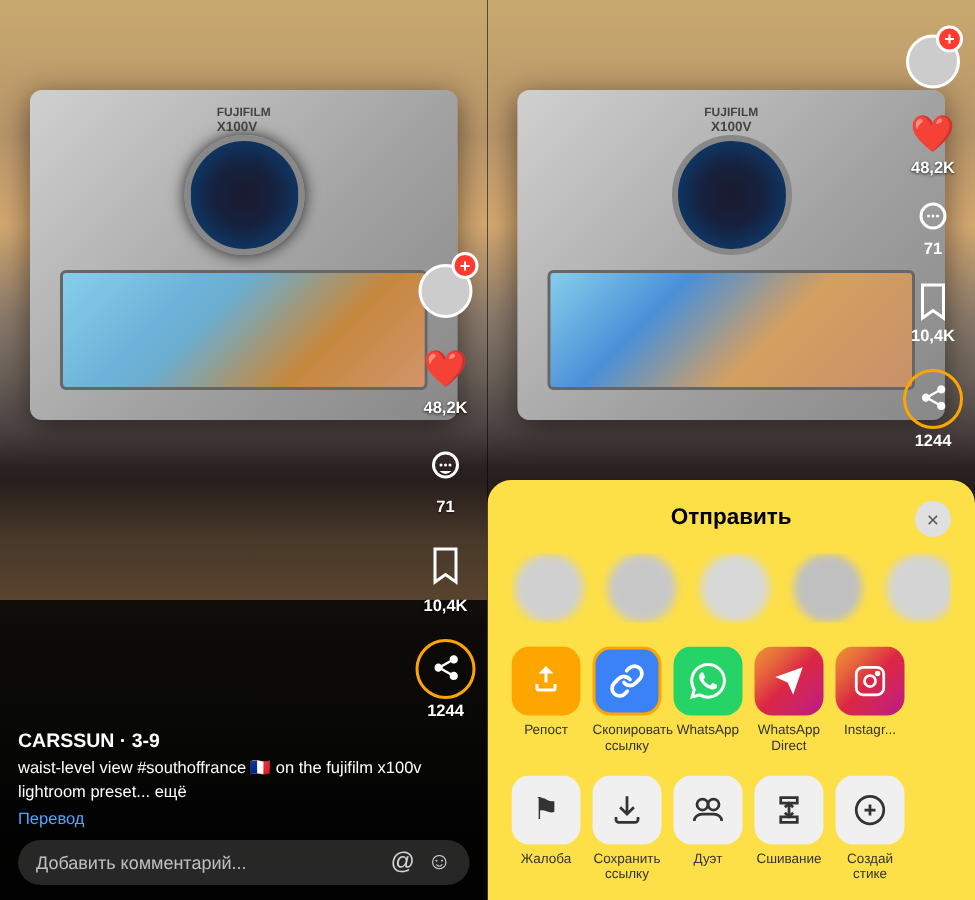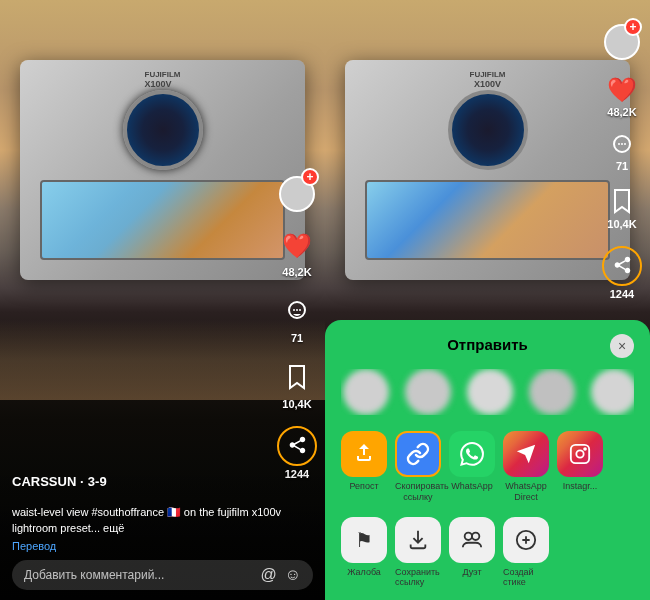--- a/index.html
+++ b/index.html
@@ -126,21 +126,21 @@
       left: 0;
       right: 0;
       padding: 10px 12px;
       background: linear-gradient(transparent, rgba(0,0,0,0.7));
     }
 
     .username {
       color: white;
       font-size: 13px;
       font-weight: 700;
-      margin-bottom: 16px;
+      margin-bottom: 4px;
     }
 
     .caption {
       color: white;
       font-size: 11px;
       line-height: 1.4;
       margin-bottom: 4px;
     }
 
     .translate {
@@ -181,21 +181,21 @@
       height: 600px;
       position: relative;
       overflow: hidden;
     }
 
     .share-sheet {
       position: absolute;
       bottom: 0;
       left: 0;
       right: 0;
-      background: #22c55e;
+      background: #fde047;
       border-radius: 16px 16px 0 0;
       padding: 16px;
       height: 280px;
     }
 
     .share-header {
       display: flex;
       align-items: center;
       justify-content: center;
       position: relative;
@@ -300,21 +300,21 @@
       display: flex;
       align-items: center;
       justify-content: center;
       font-size: 20px;
       color: #333;
     }
 
     .action-label {
       font-size: 9px;
       color: #333;
-      text-align: left;
+      text-align: center;
       line-height: 1.2;
       max-width: 46px;
     }
 
     .add-btn {
       position: absolute;
       top: -8px;
       right: -4px;
       width: 18px;
       height: 18px;
@@ -557,20 +557,30 @@
         <div class="action-icon">
           <svg width="22" height="22" viewBox="0 0 24 24" fill="none" stroke="#333" stroke-width="2">
               <circle cx="8" cy="8" r="4"></circle>
               <circle cx="16" cy="8" r="4"></circle>
               <path d="M2 20c0-3 2.7-5 6-5h8c3.3 0 6 2 6 5"></path>
             </svg>
         </div>
         <span class="action-label">Дуэт</span>
       </div>
 
+      <div class="action-item">
+        <div class="action-icon">
+          <svg width="22" height="22" viewBox="0 0 24 24" fill="none" stroke="#333" stroke-width="2">
+              <path d="M6 3h12v4H6z"></path>
+              <path d="M6 17h12v4H6z"></path>
+              <path d="M12 7v10M9 10l3-3 3 3M9 14l3 3 3-3"></path>
+            </svg>
+        </div>
+        <span class="action-label">Сшивание</span>
+      </div>
 
       <div class="action-item">
         <div class="action-icon">
           <svg width="22" height="22" viewBox="0 0 24 24" fill="none" stroke="#333" stroke-width="2">
               <path d="M12 2C6.48 2 2 6.48 2 12s4.48 10 10 10 10-4.48 10-10S17.52 2 12 2z"></path>
               <path d="M8 12h8M12 8v8"></path>
             </svg>
         </div>
         <span class="action-label">Создай стике</span>
       </div>

